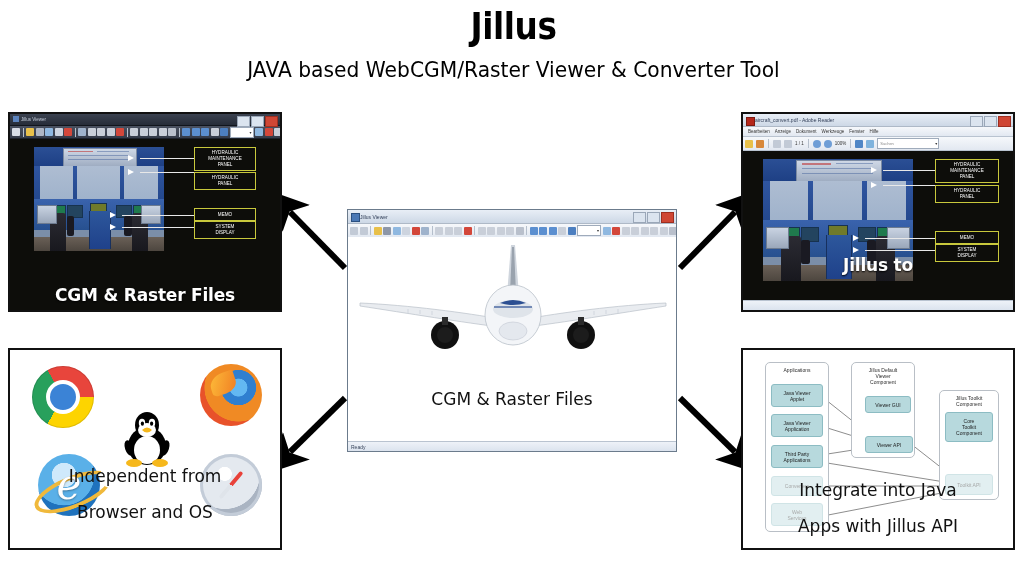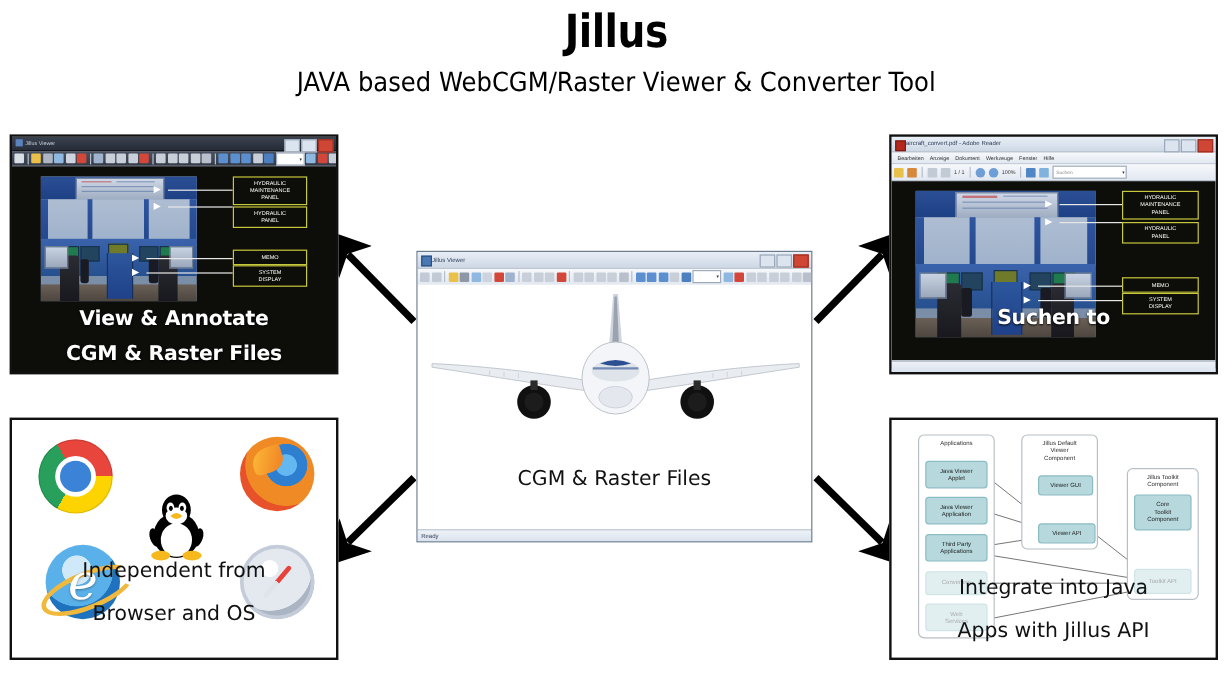--- a/index.html
+++ b/index.html
@@ -303,21 +303,20 @@
 
       <div class="callout" style="left:184px;top:8px;width:62px;height:24px;">HYDRAULIC
 MAINTENANCE
 PANEL</div>
       <div class="callout" style="left:184px;top:33px;width:62px;height:18px;">HYDRAULIC
 PANEL</div>
       <div class="callout" style="left:184px;top:69px;width:62px;height:13px;">MEMO</div>
       <div class="callout" style="left:184px;top:82px;width:62px;height:18px;">SYSTEM
 DISPLAY</div>
 
-      <div class="cap-dark" style="top:117px;">View &amp; Annotate</div>
       <div class="cap-dark" style="top:146px;">CGM &amp; Raster Files</div>
     </div>
   </div>
 
   <div class="panel panel-tr">
     <div class="winbar">
       <span class="wicon" style="background:#b5271b;border-color:#7d1a11"></span>
       <span class="wtitle">aircraft_convert.pdf - Adobe Reader</span>
       <span class="wbtns">
         <span class="wbtn"></span>
@@ -398,21 +397,21 @@
 
       <div class="callout" style="left:192px;top:8px;width:64px;height:24px;">HYDRAULIC
 MAINTENANCE
 PANEL</div>
       <div class="callout" style="left:192px;top:34px;width:64px;height:18px;">HYDRAULIC
 PANEL</div>
       <div class="callout" style="left:192px;top:80px;width:64px;height:13px;">MEMO</div>
       <div class="callout" style="left:192px;top:93px;width:64px;height:18px;">SYSTEM
 DISPLAY</div>
 
-      <div class="cap-dark" style="top:104px;">Suchen to</div>
+      <div class="cap-dark" style="top:104px;">Jillus to</div>
     </div>
 
     <div class="statusbar"></div>
   </div>
 
   <div class="center-win">
     <div class="winbar" style="height:13px;">
       <span class="wicon"></span>
       <span class="wtitle">Jillus Viewer</span>
       <span class="wbtns">

